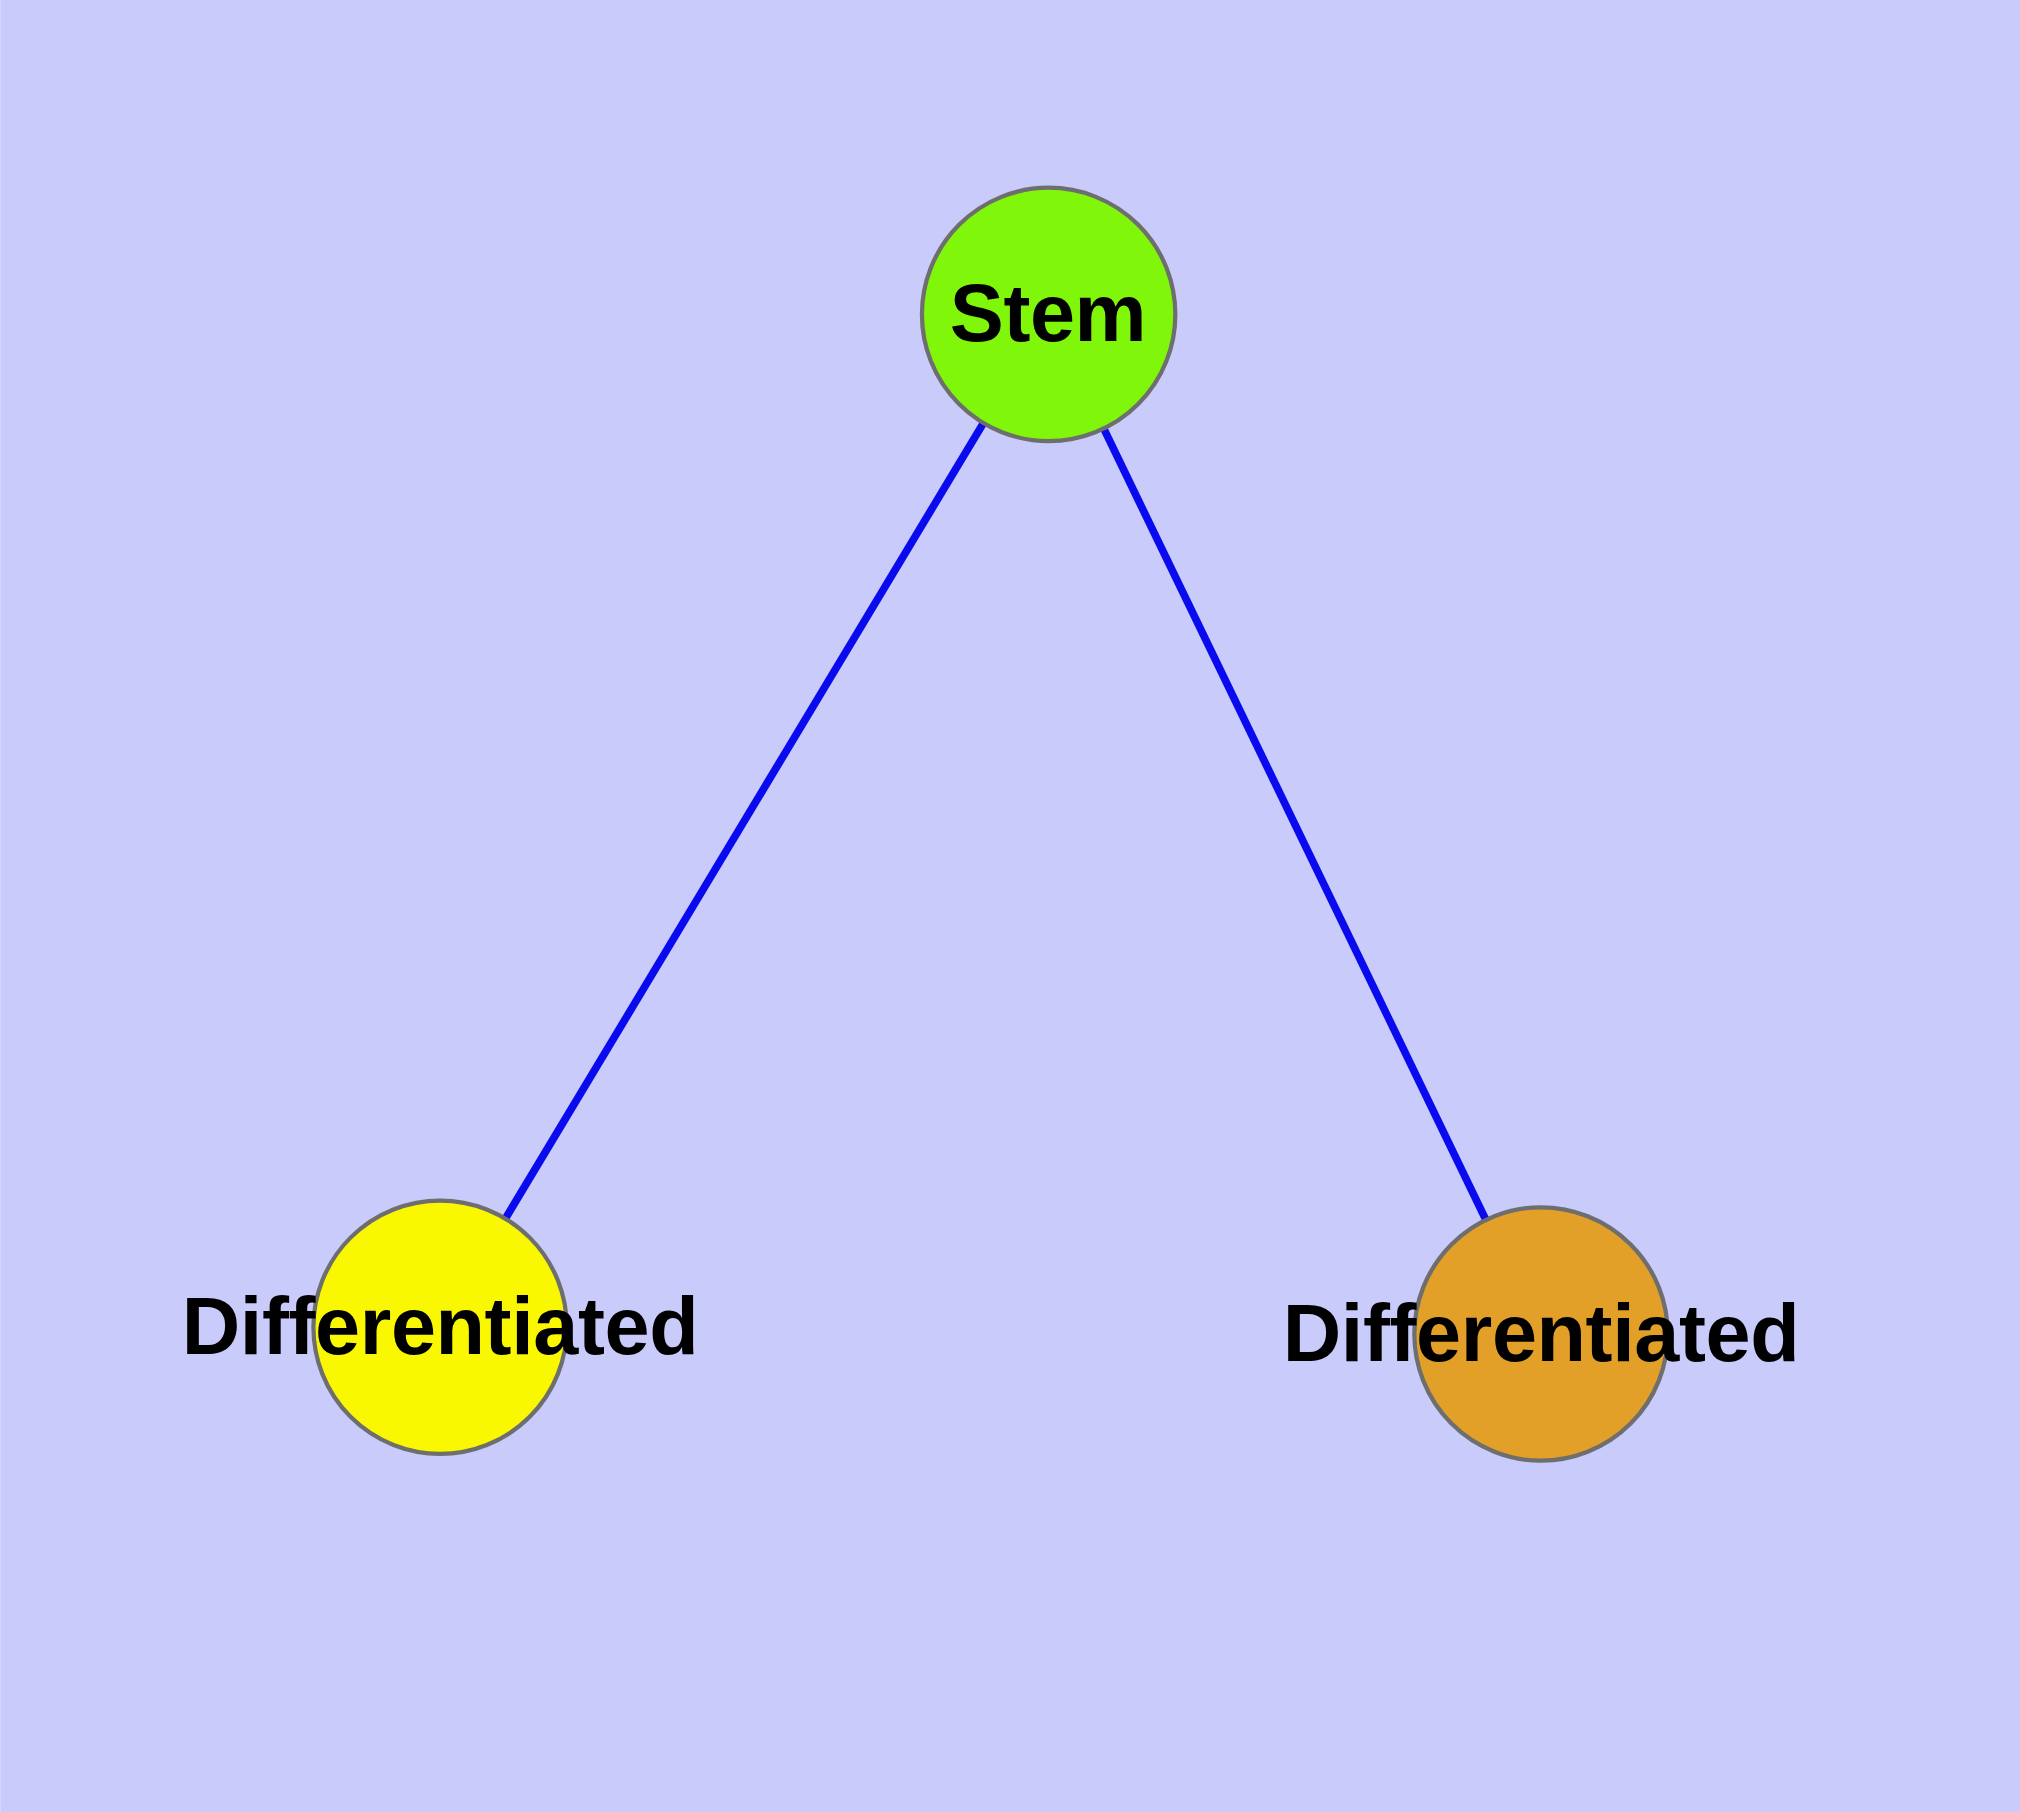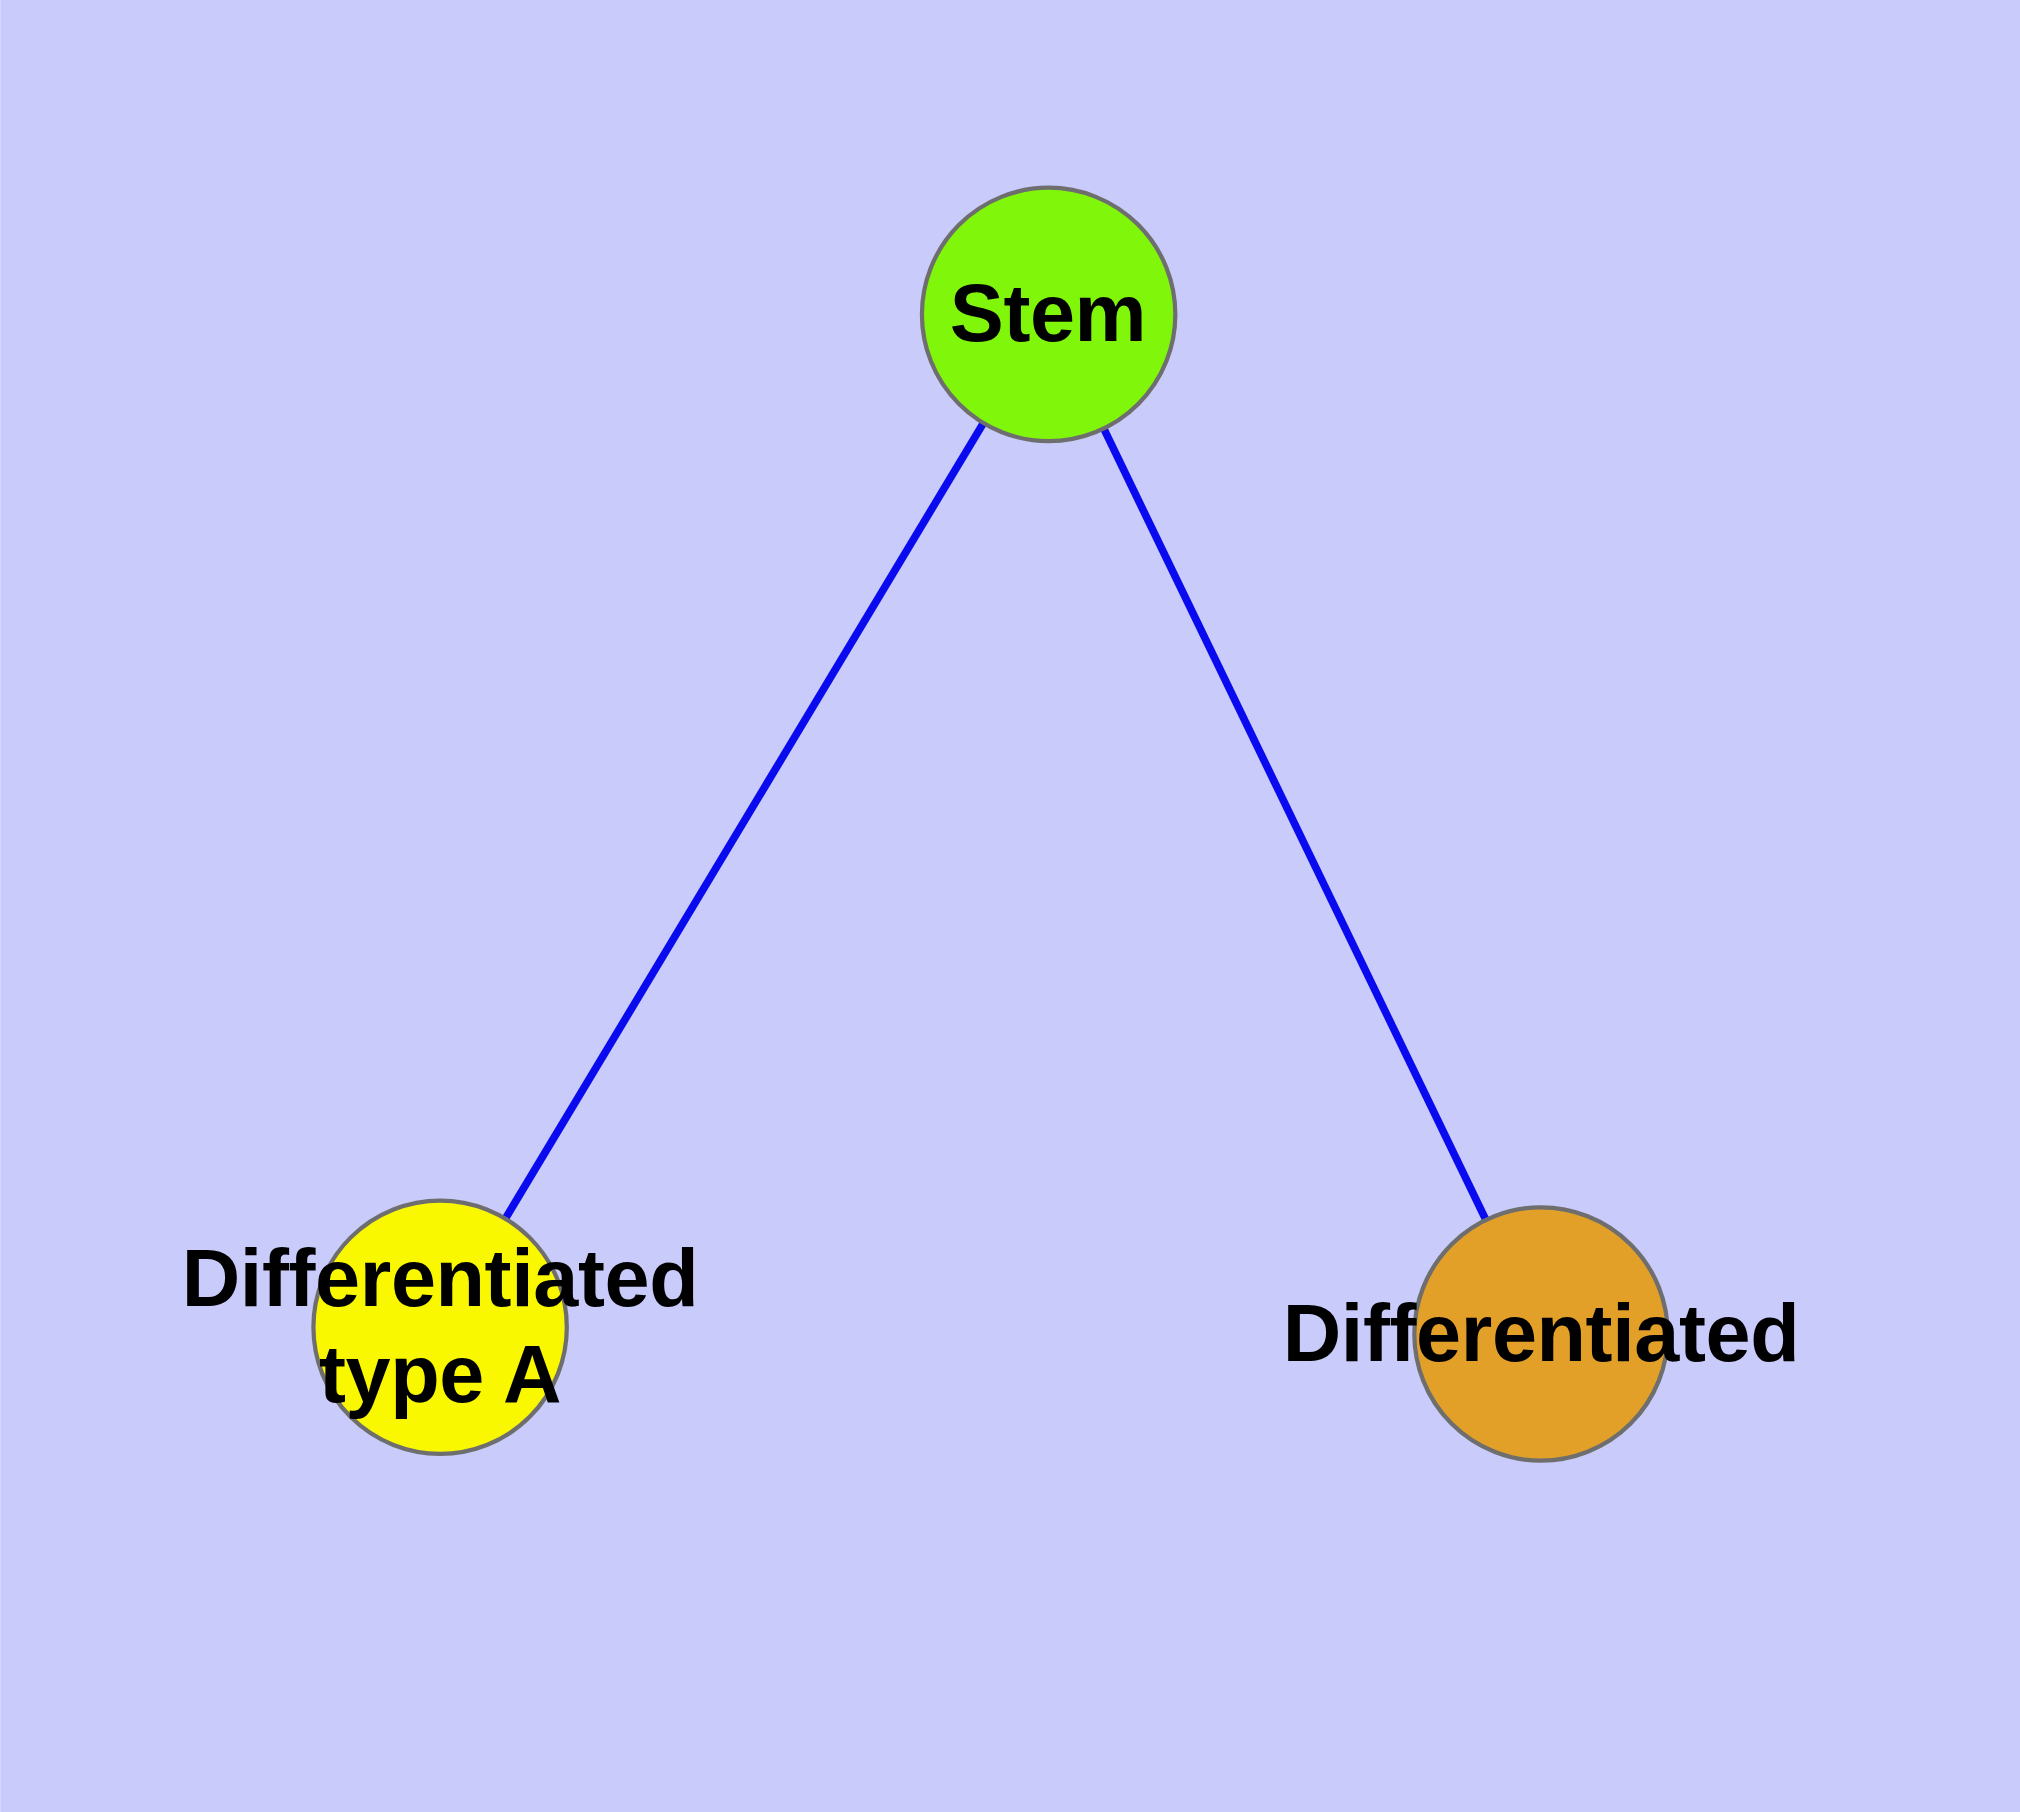--- a/index.html
+++ b/index.html
@@ -51,18 +51,18 @@
       </g>
     <g id="node-layer">
         <circle cx="1237" cy="371" r="149.5" fill="#80F60A" stroke="#6E6E6E" stroke-width="5"></circle>
         <circle cx="519" cy="1566" r="149.5" fill="#FAF800" stroke="#6E6E6E" stroke-width="5"></circle>
         <circle cx="1818" cy="1574" r="149.5" fill="#E2A029" stroke="#6E6E6E" stroke-width="5"></circle>
       </g>
   </svg>
 
   <div id="label-layer">
       <div class="node-label" style="left: 1048px; top: 314px; font-size: 81px; color: rgb(0, 0, 0);"><div>Stem</div></div>
-      <div class="node-label" style="left: 440px; top: 1327px; font-size: 81px; color: rgb(0, 0, 0);"><div>Differentiated</div><div>type A</div></div>
+      <div class="node-label" style="left: 440px; top: 1327px; font-size: 81px; color: rgb(0, 0, 0);"><div>Differentiated</div></div>
       <div class="node-label" style="left: 1541px; top: 1334px; font-size: 81px; color: rgb(0, 0, 0);"><div>Differentiated</div></div>
     </div>
 
 </div>
 
 
 </body></html>

